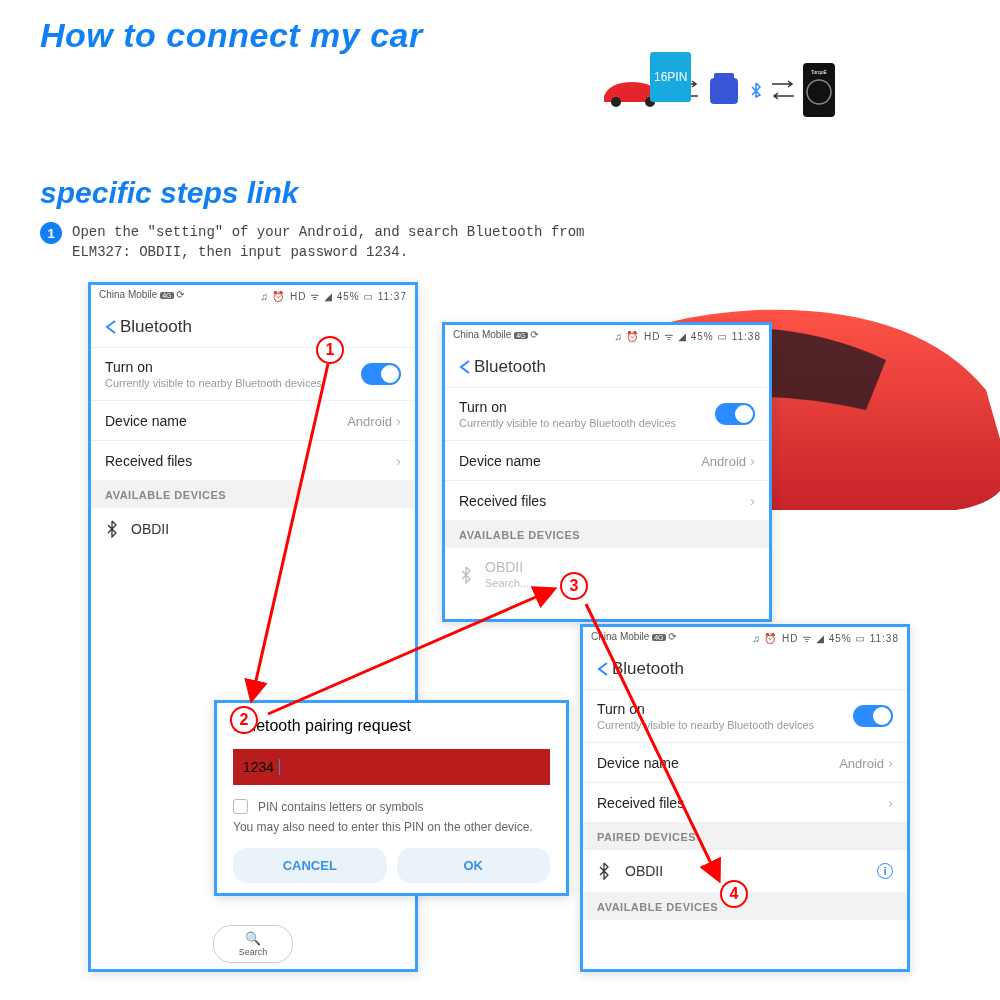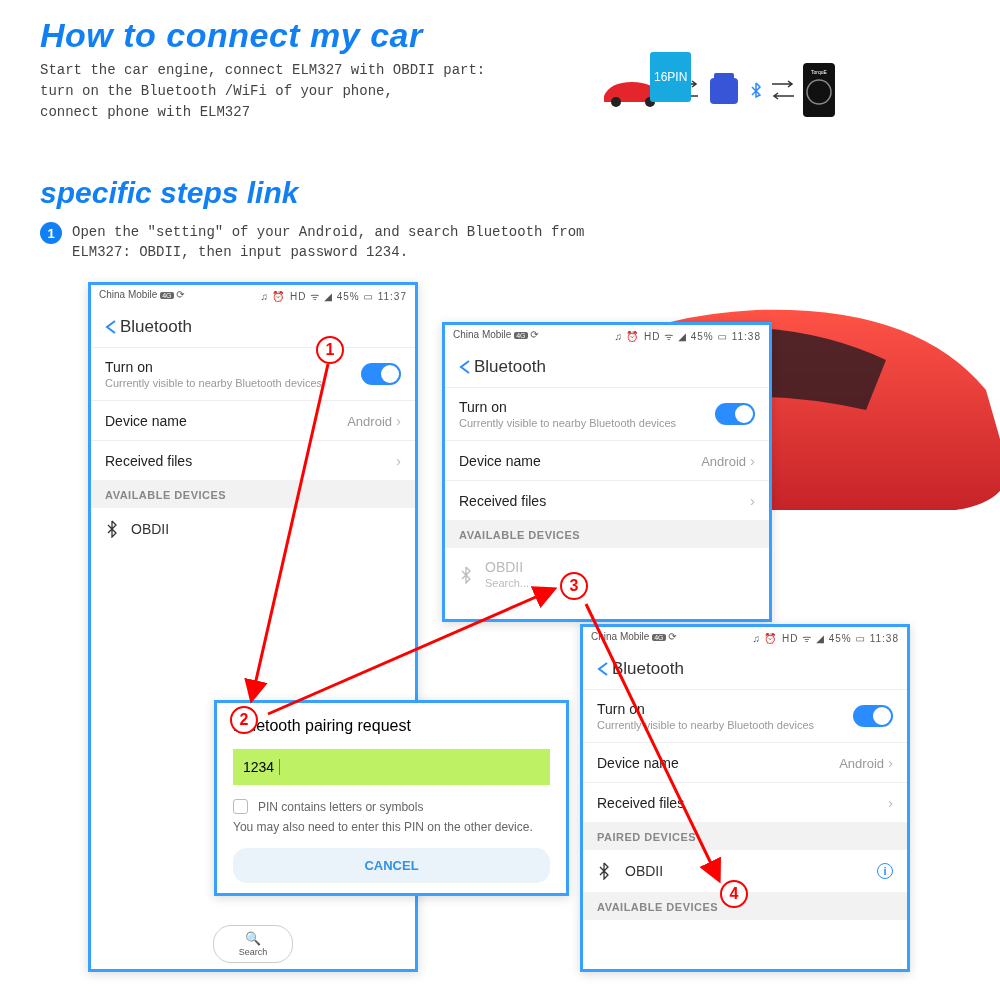--- a/index.html
+++ b/index.html
@@ -168,21 +168,21 @@
     position: absolute;
     width: 355px;
     background: #fff;
     border: 3px solid #38a0ff;
     box-shadow: 0 2px 10px rgba(0,0,0,0.15);
     z-index: 3;
     padding: 14px 16px 10px;
   }
   .dialog .title2 { font-size: 16px; font-weight: 500; margin-bottom: 14px; }
   .dialog .inp {
-    background: #bef264;
+    background: #b91c1c;
     padding: 10px 10px;
     font-size: 14px;
     margin-bottom: 14px;
   }
   .dialog .chkrow {
     display: flex; align-items: center; gap: 10px;
     font-size: 12px; color: #666;
     margin-bottom: 6px;
   }
   .dialog .chkrow .box { width: 15px; height: 15px; border: 1.5px solid #bbb; border-radius: 3px; flex-shrink:0; }
@@ -225,25 +225,20 @@
     font-weight: bold;
   }
 </style>
 </head>
 <body>
 
 <div class="canvas">
 
   <div class="title h1">How to connect my car</div>
 
-  <div class="intro">
-    <span>Start the car engine, connect ELM327 with OBDII part:</span><br>
-    <span>turn on the Bluetooth /WiFi of your phone,</span><br>
-    <span>connect phone with ELM327</span>
-  </div>
 
   <div class="diagram">
     <div style="position:relative">
       <div class="diag-tag">16PIN</div>
       <svg width="72" height="36">
           <path d="M8 24 Q14 10 36 10 Q58 10 64 24 L64 30 L8 30 Z" fill="#e4252c"></path>
           <circle cx="20" cy="30" r="5" fill="#222"></circle>
           <circle cx="54" cy="30" r="5" fill="#222"></circle>
         </svg>
     </div>
@@ -406,20 +401,21 @@
   <div class="dialog" style="top:700px; left:214px;">
     <div class="title2">Bluetooth pairing request</div>
     <div class="inp"><span>1234</span><span style="border-right:1.5px solid #2b8cff; margin-left:1px;">&nbsp;</span></div>
     <div class="chkrow">
         <div class="box"></div>
         <span>PIN contains letters or symbols</span>
       </div>
     <div class="note">You may also need to enter this PIN on the other device.</div>
     <div class="btnrow">
       <div class="dbtn">CANCEL</div>
+      <div class="dbtn">OK</div>
     </div>
   </div>
 
   <div class="circno" style="top:336px; left:316px;">1</div>
   <div class="circno" style="top:706px; left:230px;">2</div>
   <div class="circno" style="top:572px; left:560px;">3</div>
   <div class="circno" style="top:880px; left:720px;">4</div>
 
   <svg class="arrow-red" style="top:350px; left:240px; width:100px; height:370px;">
     <defs>

